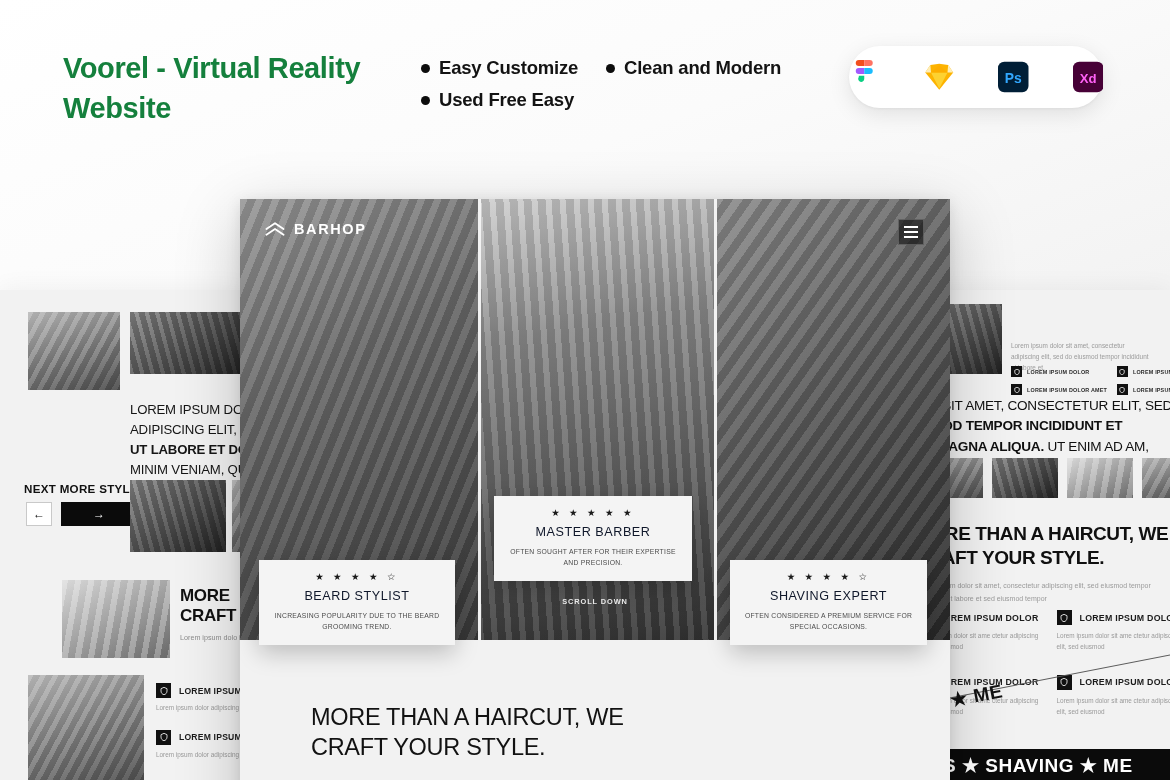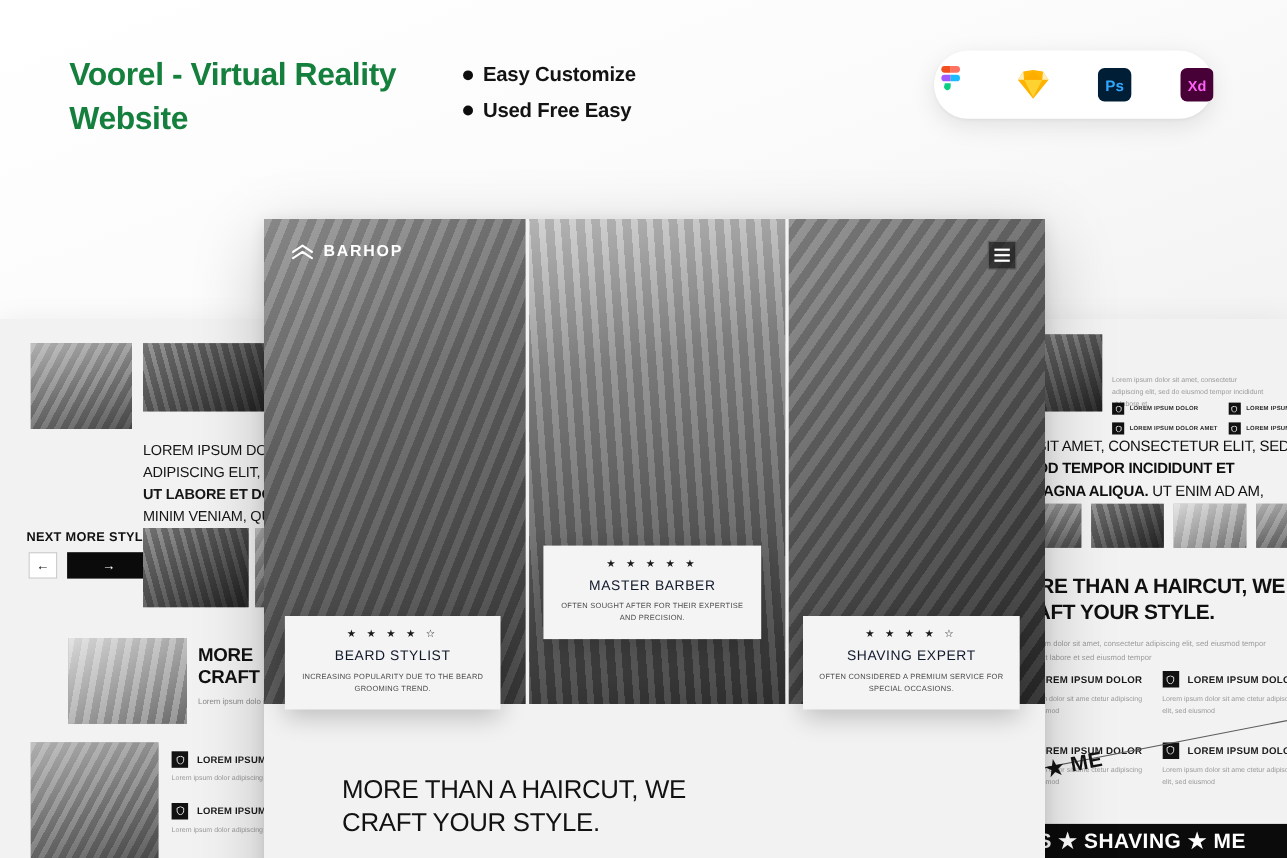--- a/index.html
+++ b/index.html
@@ -251,20 +251,24 @@
       <span class="feat-dot"></span>
       <span>Easy Customize</span>
     </div>
     <div class="feat-item">
       <span class="feat-dot"></span>
       <span>Used Free Easy</span>
     </div>
   </div>
 
   <div class="feat-col c2">
+    <div class="feat-item">
+      <span class="feat-dot"></span>
+      <span>Clean and Modern</span>
+    </div>
   </div>
 
   <div class="apps-pill">
     <svg class="app-icon" viewBox="0 0 38 56">
       <path d="M10 0h9v10h-9a5 5 0 010-10z" fill="#f24e1e"></path>
       <path d="M19 0h9a5 5 0 010 10h-9z" fill="#ff7262"></path>
       <path d="M10 13h9v10h-9a5 5 0 010-10z" fill="#a259ff"></path>
       <path d="M19 13h9a5 5 0 010 10h-9z" fill="#1abcfe"></path>
       <path d="M10 26h9v5a5 5 0 11-9-2.9z" fill="#0acf83"></path>
     </svg>
@@ -474,20 +478,21 @@
     <div class="rtitle">MASTER BARBER</div>
     <div class="rdesc">OFTEN SOUGHT AFTER FOR THEIR EXPERTISE AND PRECISION.</div>
   </div>
 
   <div class="rcard shaving">
     <div class="stars">★ ★ ★ ★ ☆</div>
     <div class="rtitle">SHAVING EXPERT</div>
     <div class="rdesc">OFTEN CONSIDERED A PREMIUM SERVICE FOR SPECIAL OCCASIONS.</div>
   </div>
 
+  <div class="scroll-lbl">SCROLL DOWN</div>
 
   <div class="mock-bottom">
     <div class="mb-head">
       <span>MORE THAN A HAIRCUT, WE</span><br>
       <span>CRAFT YOUR STYLE.</span>
     </div>
   </div>
 </div>
 
 <div class="scroll-pill" style="left:578px; top:614px;">

